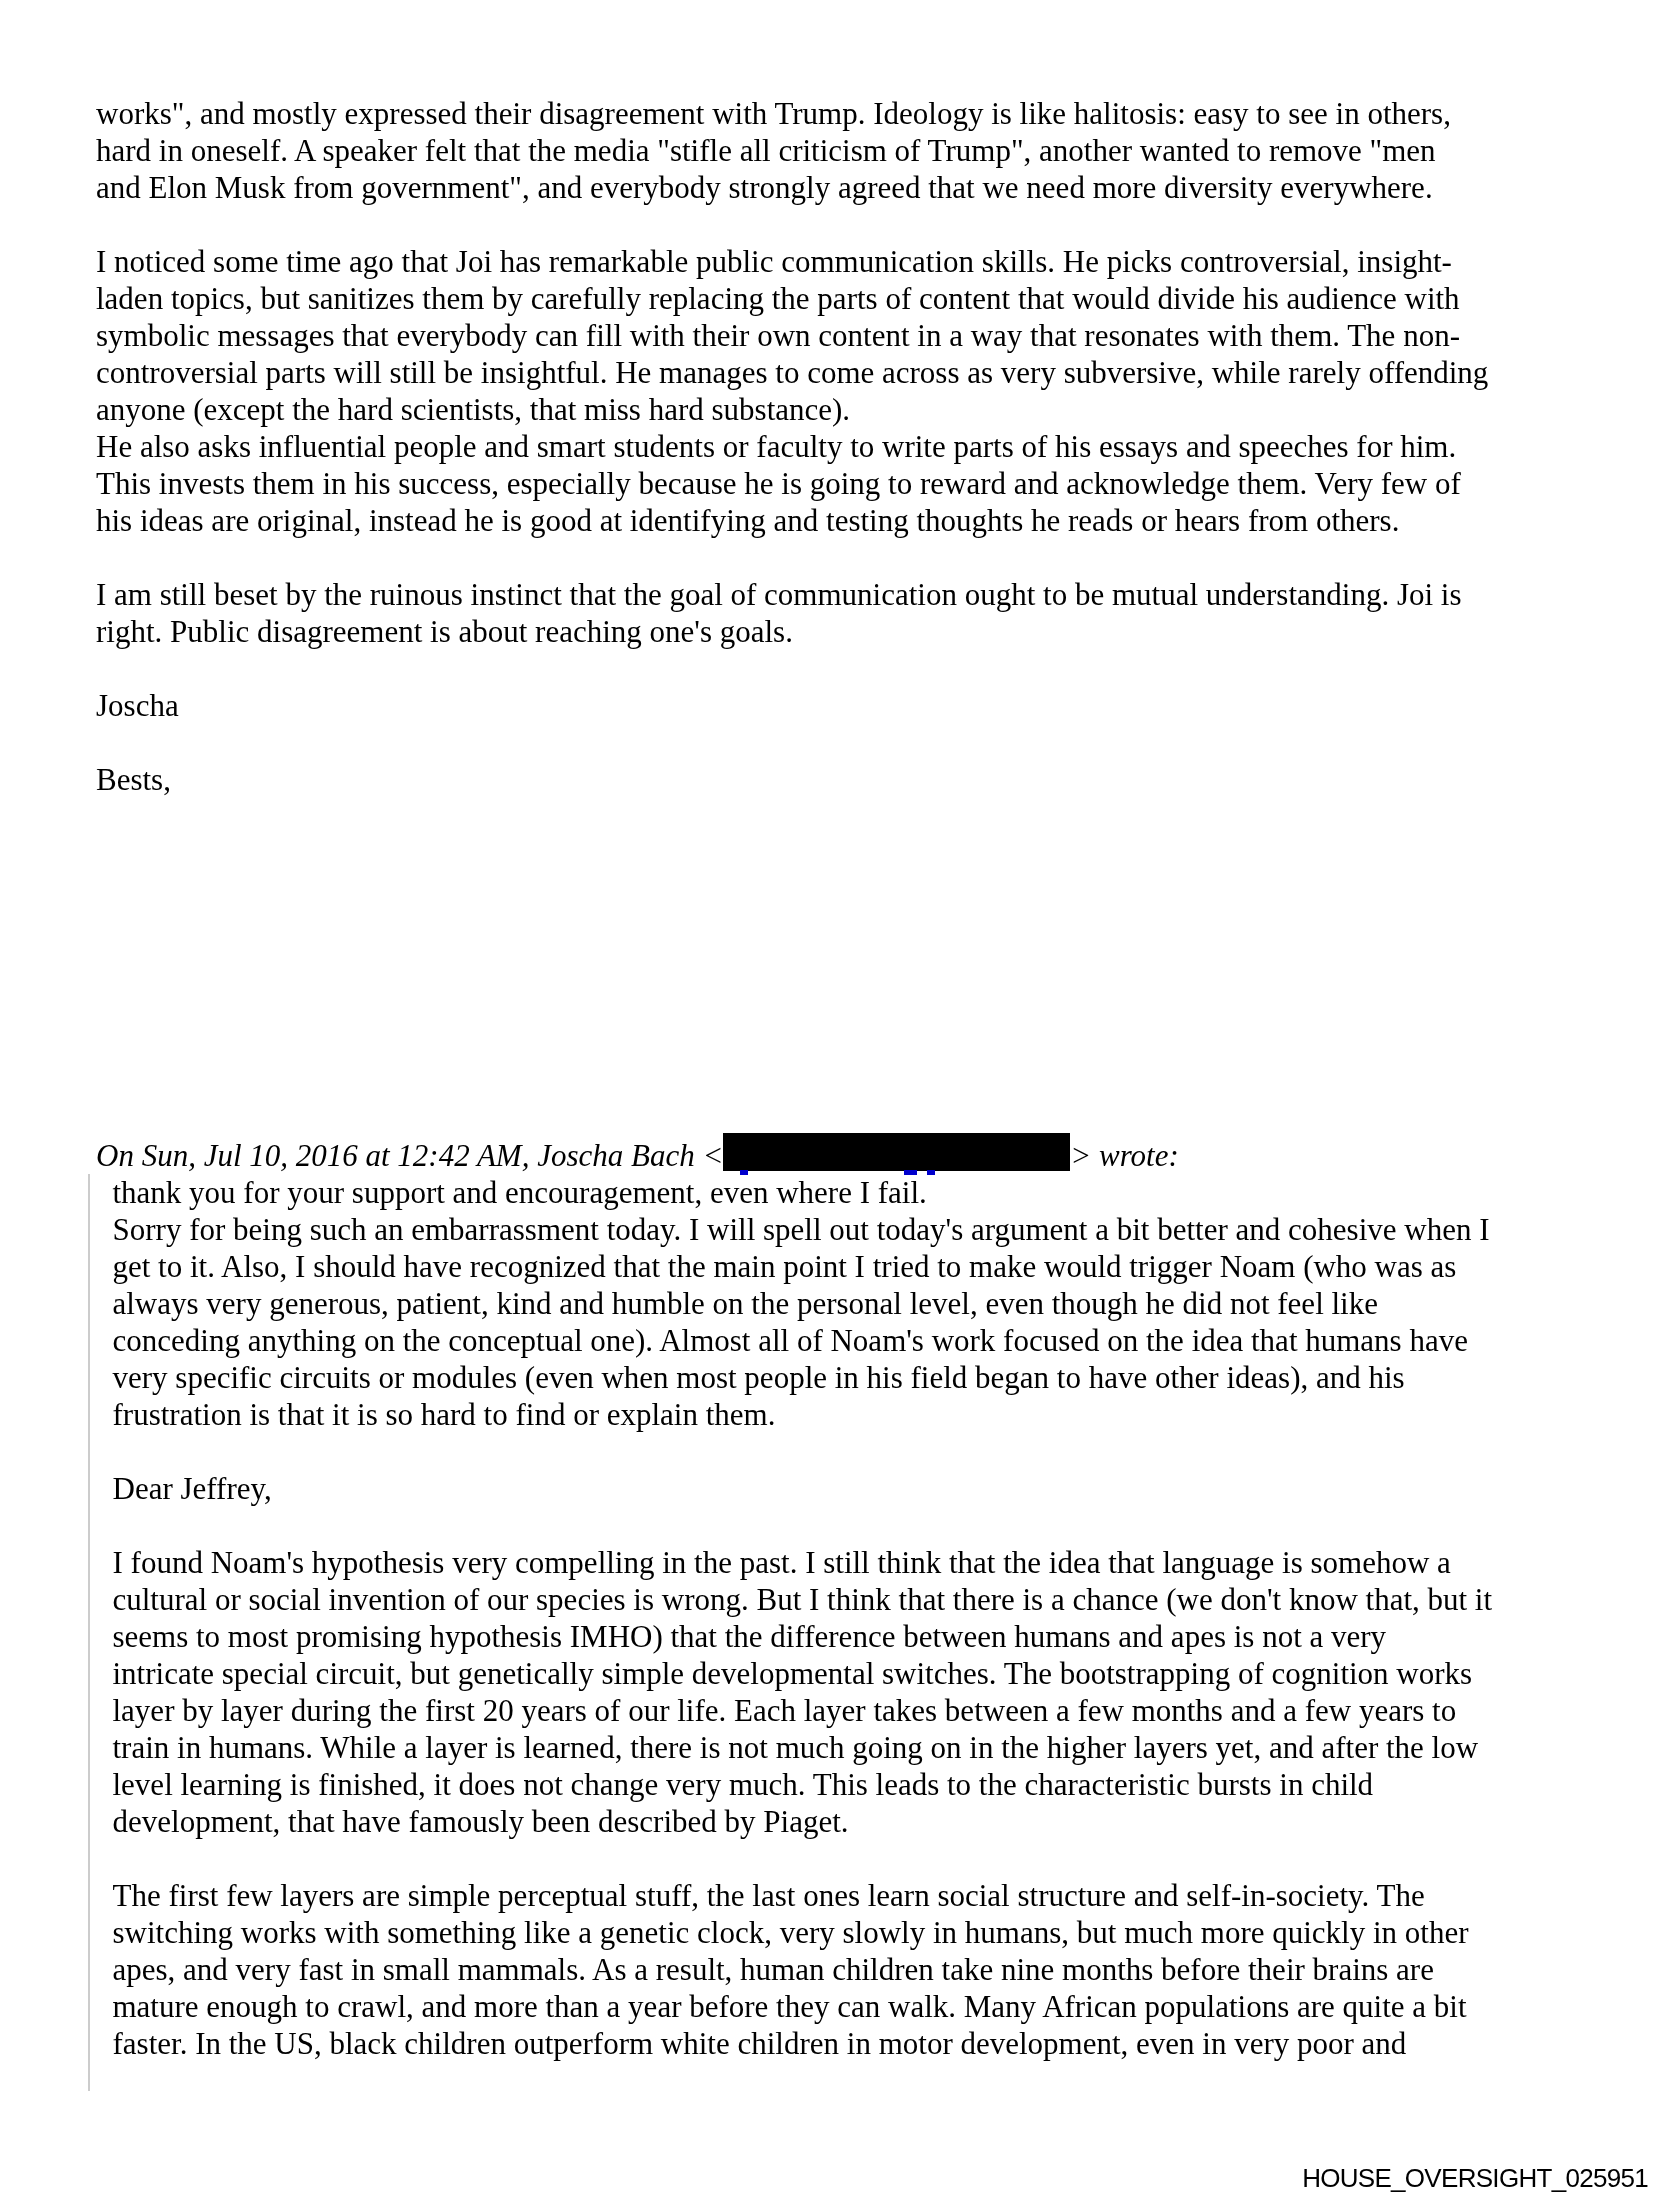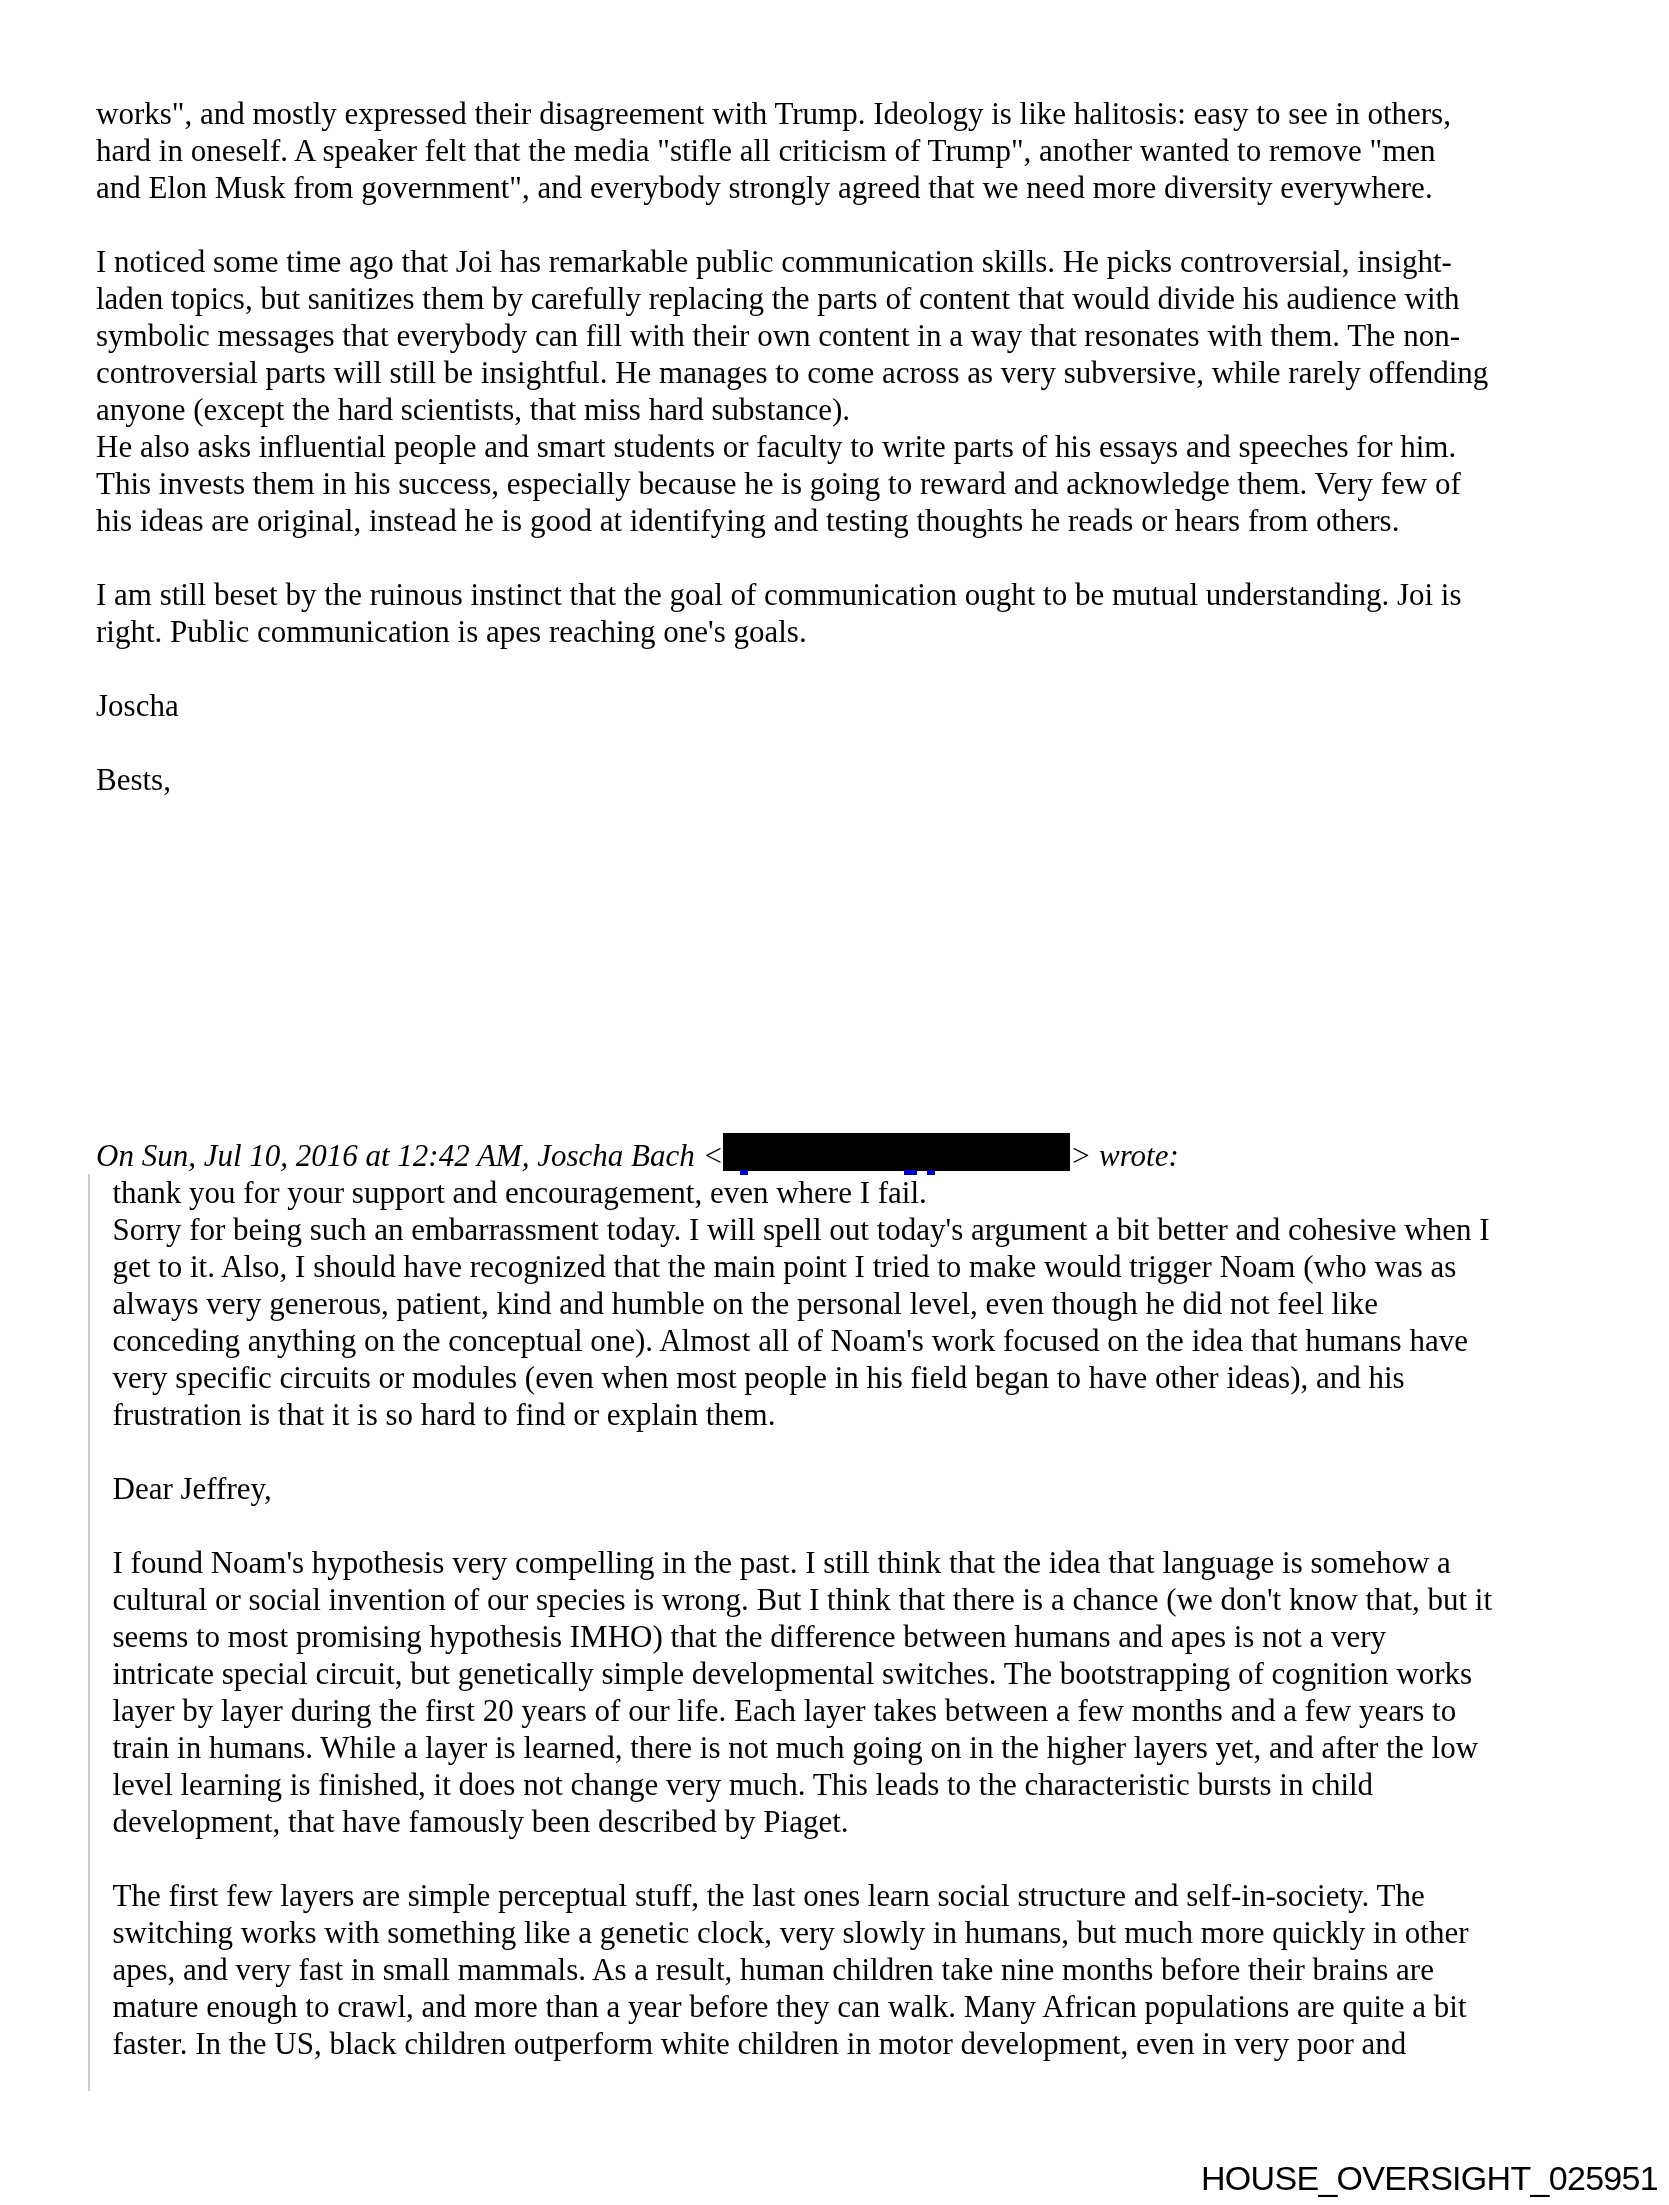--- a/index.html
+++ b/index.html
@@ -49,23 +49,23 @@
   .r3 { left: 204px; width: 7.9px; }
   blockquote.quoted {
     margin: 0 0 0 -8.5px;
     border-left: 2px solid #cccccc;
     padding: 0 0 13px 23px;
   }
   blockquote.quoted .para:last-child { margin-bottom: 16px; }
   .bates {
     position: absolute;
     top: 2160px;
-    right: 11px;
+    right: 21px;
     font-family: "Liberation Sans", "DejaVu Sans", sans-serif;
-    font-size: 34px;
+    font-size: 26px;
     letter-spacing: -0.7px;
     line-height: 37px;
     color: #000000;
     text-align: right;
   }
 </style>
 </head>
 <body>
 
 <div class="page">
@@ -76,21 +76,21 @@
 and Elon Musk from government", and everybody strongly agreed that we need more diversity everywhere.</div>
     <div class="para">I noticed some time ago that Joi has remarkable public communication skills. He picks controversial, insight-
 laden topics, but sanitizes them by carefully replacing the parts of content that would divide his audience with
 symbolic messages that everybody can fill with their own content in a way that resonates with them. The non-
 controversial parts will still be insightful. He manages to come across as very subversive, while rarely offending
 anyone (except the hard scientists, that miss hard substance).
 He also asks influential people and smart students or faculty to write parts of his essays and speeches for him.
 This invests them in his success, especially because he is going to reward and acknowledge them. Very few of
 his ideas are original, instead he is good at identifying and testing thoughts he reads or hears from others.</div>
     <div class="para">I am still beset by the ruinous instinct that the goal of communication ought to be mutual understanding. Joi is
-right. Public communication is apes reaching one's goals.</div>
+right. Public disagreement is about reaching one's goals.</div>
 
     <div class="sig-line">Joscha</div>
     <div class="sig-line">Bests,</div>
 
     <div class="gap-large"></div>
 
     <div class="attribution">
       <span>On Sun, Jul 10, 2016 at 12:42 AM, Joscha Bach &lt;</span><span class="redaction"><span class="link-remnant r1"></span><span class="link-remnant r2"></span><span class="link-remnant r3"></span></span><span>&gt; wrote:</span>
     </div>
 

